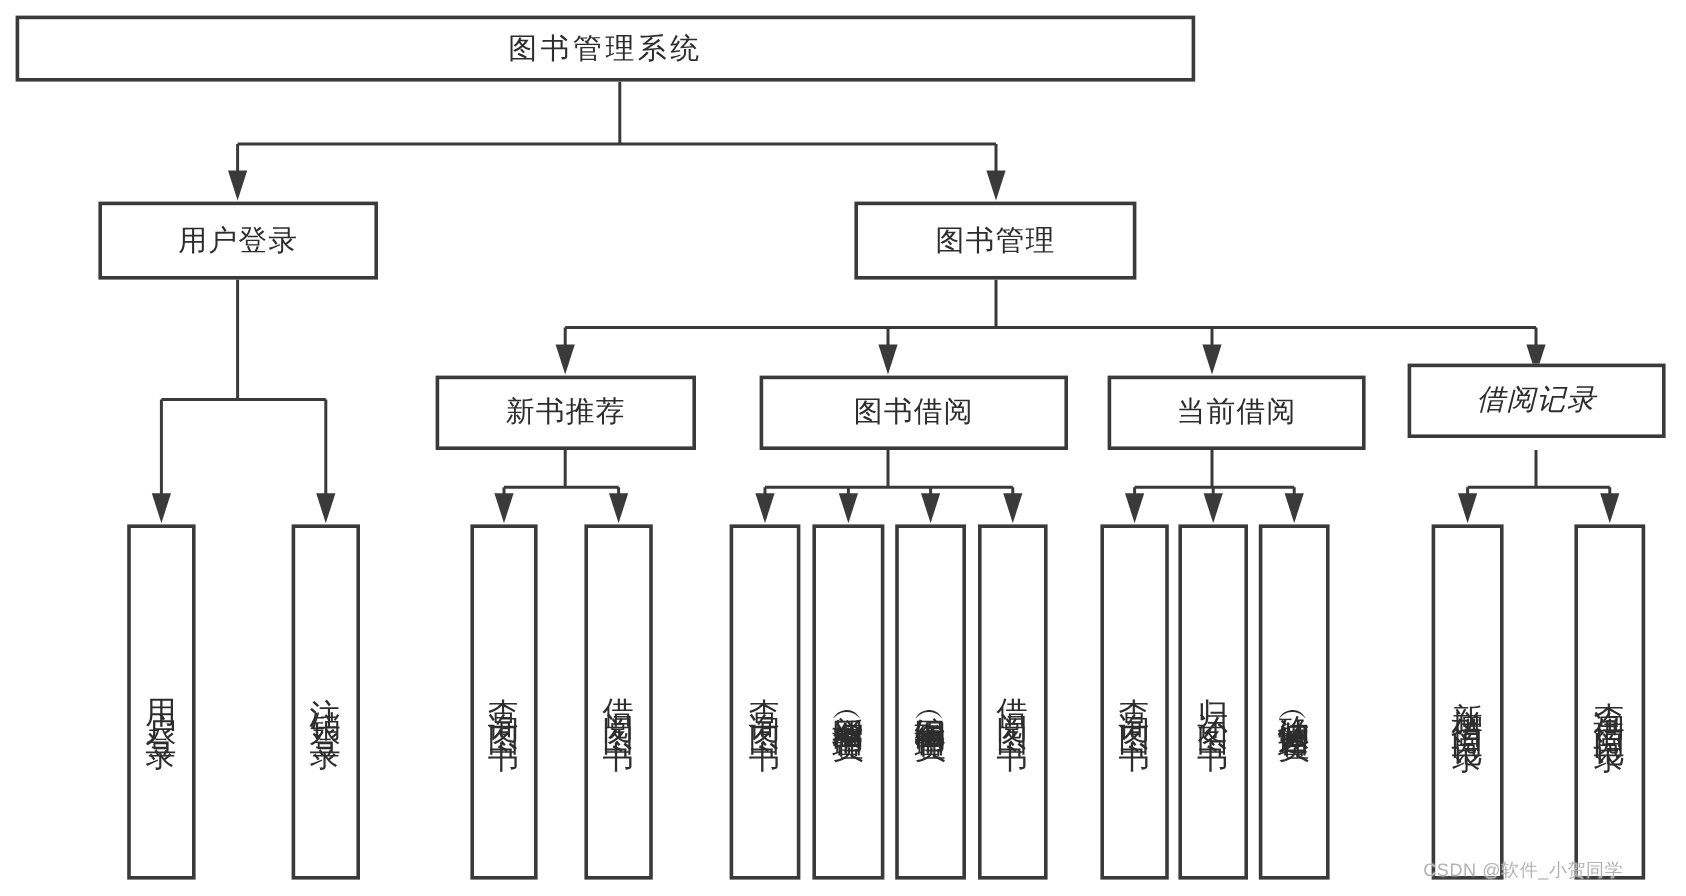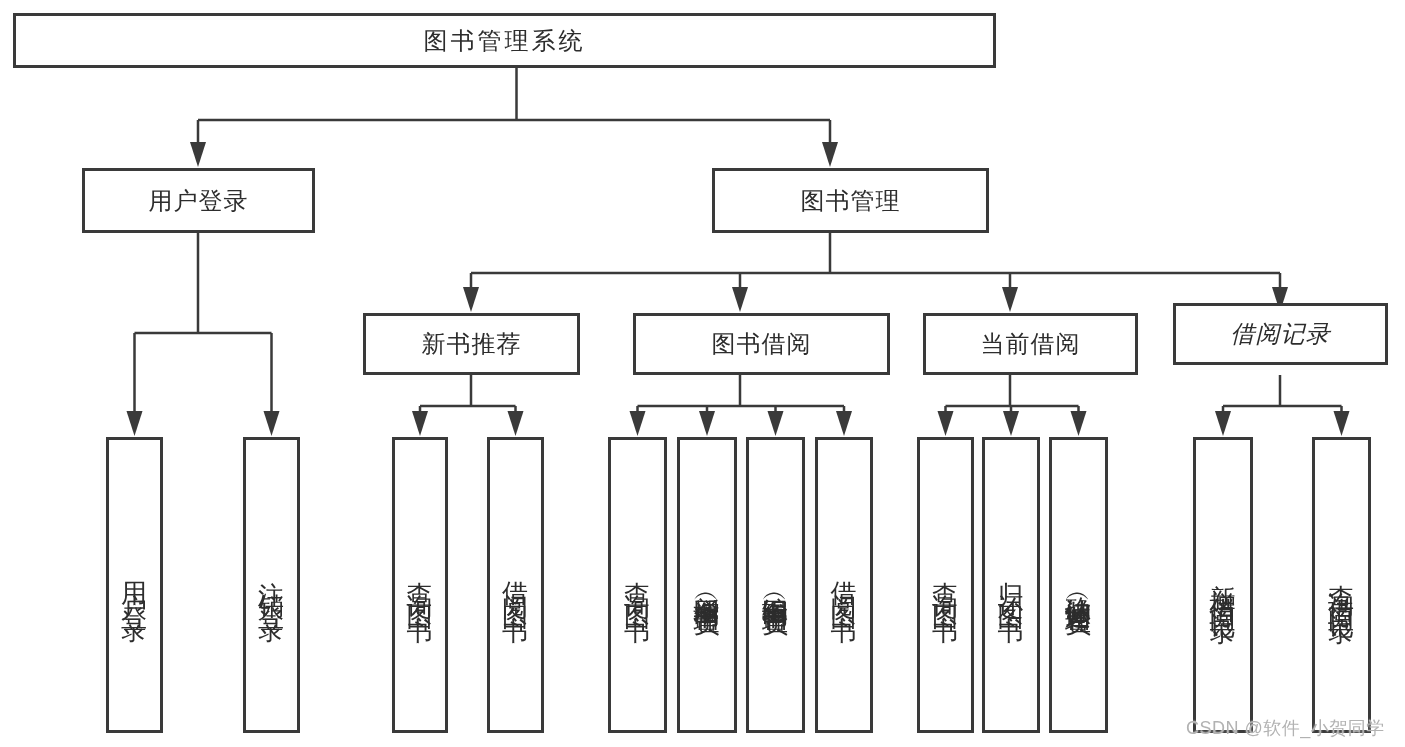--- a/index.html
+++ b/index.html
@@ -19,21 +19,21 @@
   .root-node{font-size:24px;letter-spacing:3px;}
   .v-node span{
     writing-mode:vertical-rl;text-orientation:mixed;
     font-size:26px;line-height:1;display:block;
   }
   .ls-wide span{letter-spacing:12px;}
   .ls-mid  span{letter-spacing:7px;}
   .ls-tight span{letter-spacing:2px;}
   .watermark{
     position:absolute;left:1186px;top:716px;z-index:3;
-    font-size:18px;color:#b2b2b2;letter-spacing:0.5px;
+    font-size:15px;color:#b2b2b2;letter-spacing:0.5px;
     text-shadow:0 0 2px #ffffff;white-space:nowrap;
   }
 </style>
 </head>
 <body>
 
 <svg id="connectors" width="1405" height="747" viewBox="0 0 1405 747">
   <g stroke="#3a3a3a" stroke-width="2.5" fill="none">
 
     <path d="M516.5,68 V120 M198,120 H830 M198,120 V145 M830,120 V145"></path>
@@ -69,21 +69,21 @@
     <polygon points="1003,411 1019,411 1011,436"></polygon>
     <polygon points="1070.5,411 1086.5,411 1078.5,436"></polygon>
     <polygon points="1215,411 1231,411 1223,436"></polygon>
     <polygon points="1333.5,411 1349.5,411 1341.5,436"></polygon>
   </g>
 </svg>
 
 <div class="node h-node root-node" style="left:13px;top:13px;width:983px;height:55px;">图书管理系统</div>
 
 <div class="node h-node" style="left:82px;top:168px;width:233px;height:65px;">用户登录</div>
-<div class="node h-node" style="left:712px;top:168px;width:277px;height:65px;">图书管理</div>
+<div class="node h-node" style="left:712px;top:168px;width:235px;height:65px;">图书管理</div>
 
 <div class="node h-node" style="left:363px;top:313px;width:217px;height:62px;">新书推荐</div>
 <div class="node h-node" style="left:633px;top:313px;width:257px;height:62px;">图书借阅</div>
 <div class="node h-node" style="left:923px;top:313px;width:215px;height:62px;">当前借阅</div>
 <div class="node h-node" style="left:1173px;top:303px;width:215px;height:62px;font-style:italic;">借阅记录</div>
 
 <div class="node v-node ls-wide" style="left:106px;top:437px;width:57px;height:296px;">
   <span>用户登录</span>
 </div>
 <div class="node v-node ls-wide" style="left:243px;top:437px;width:57px;height:296px;">

